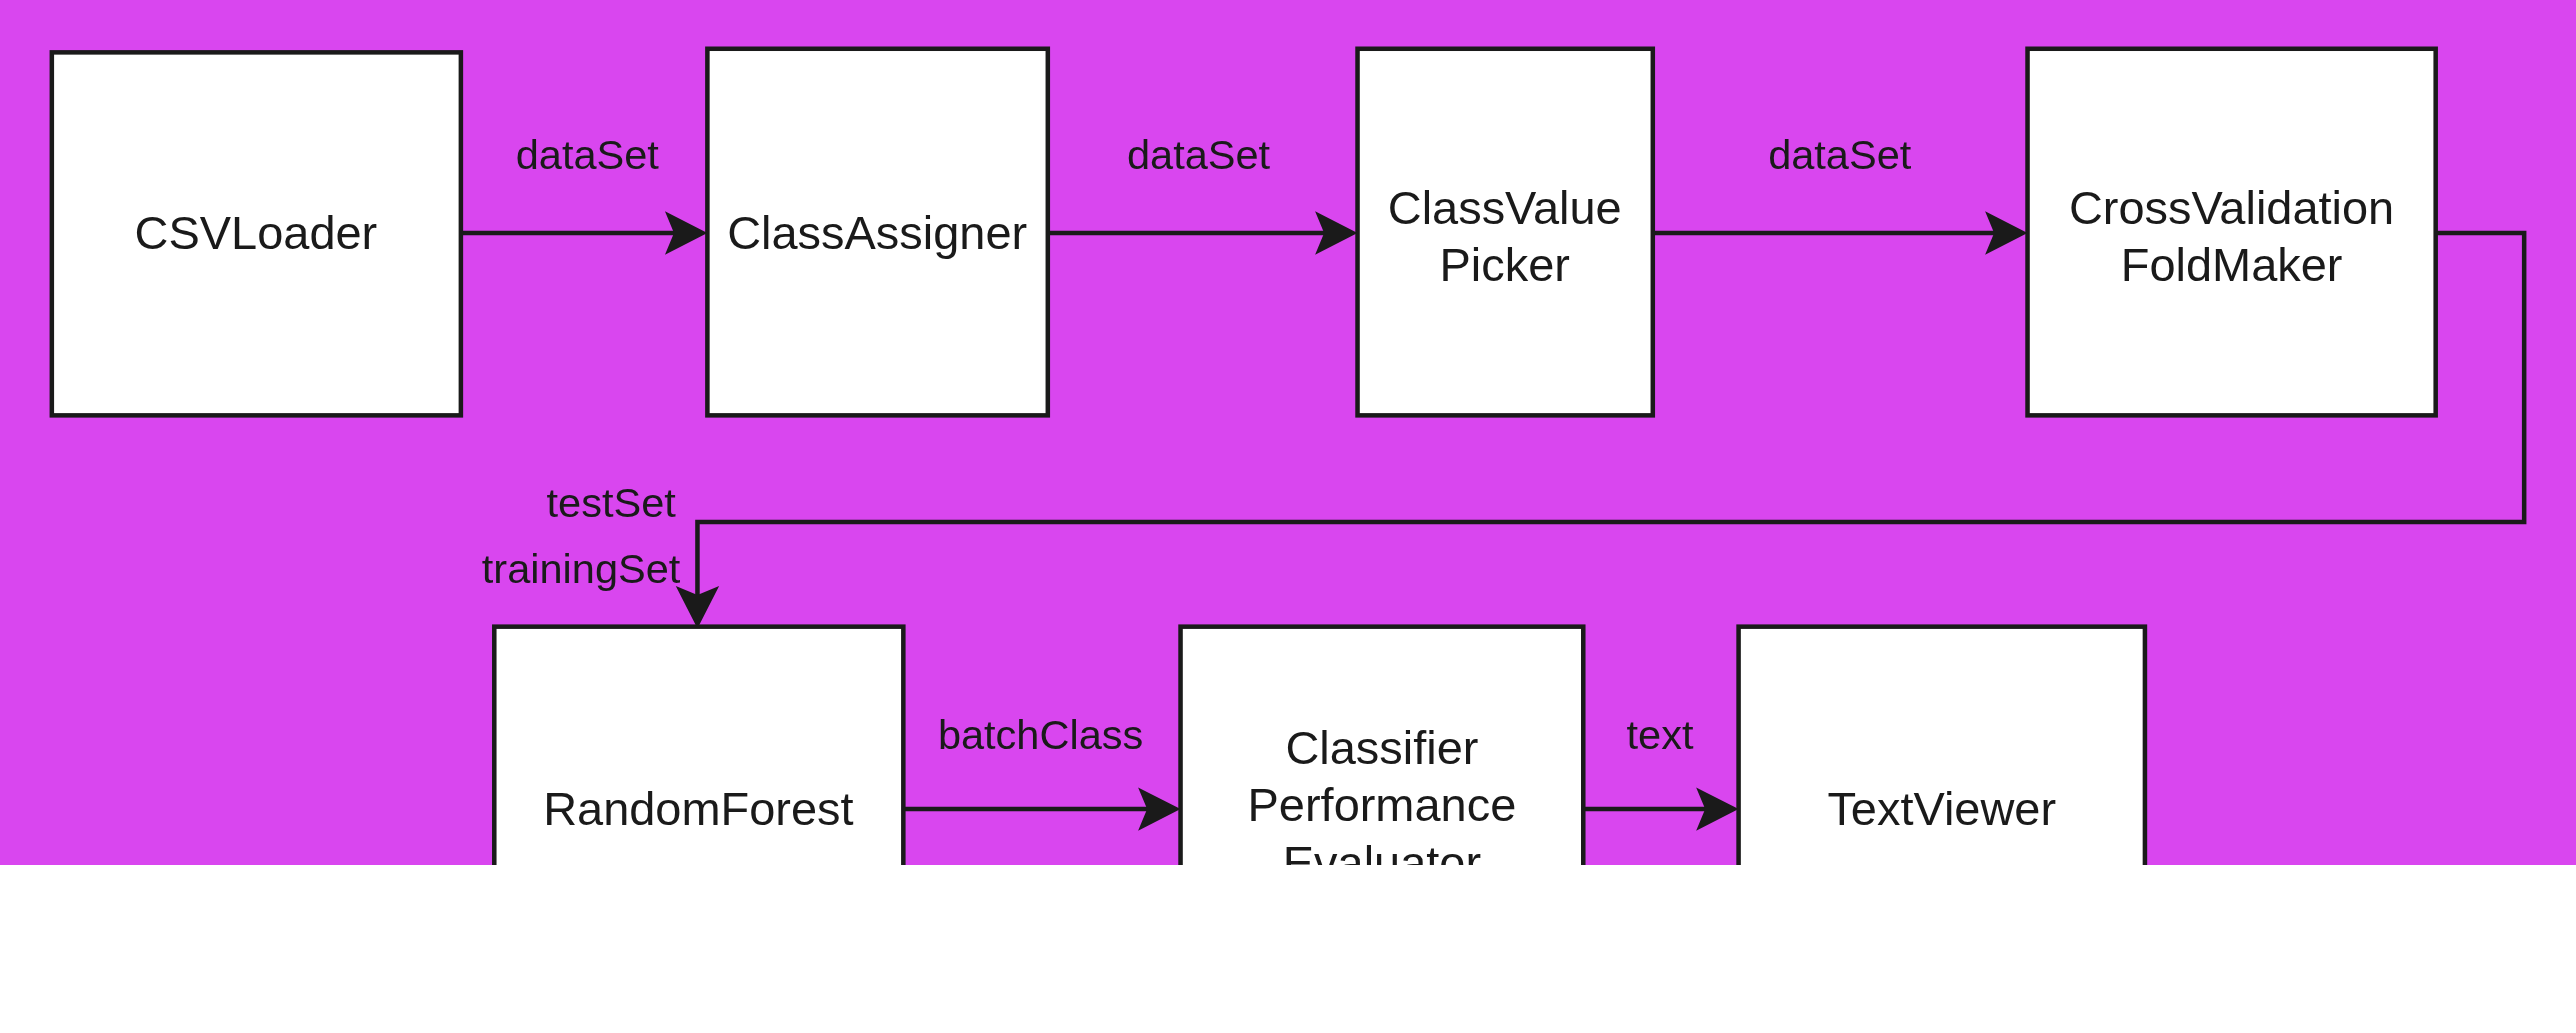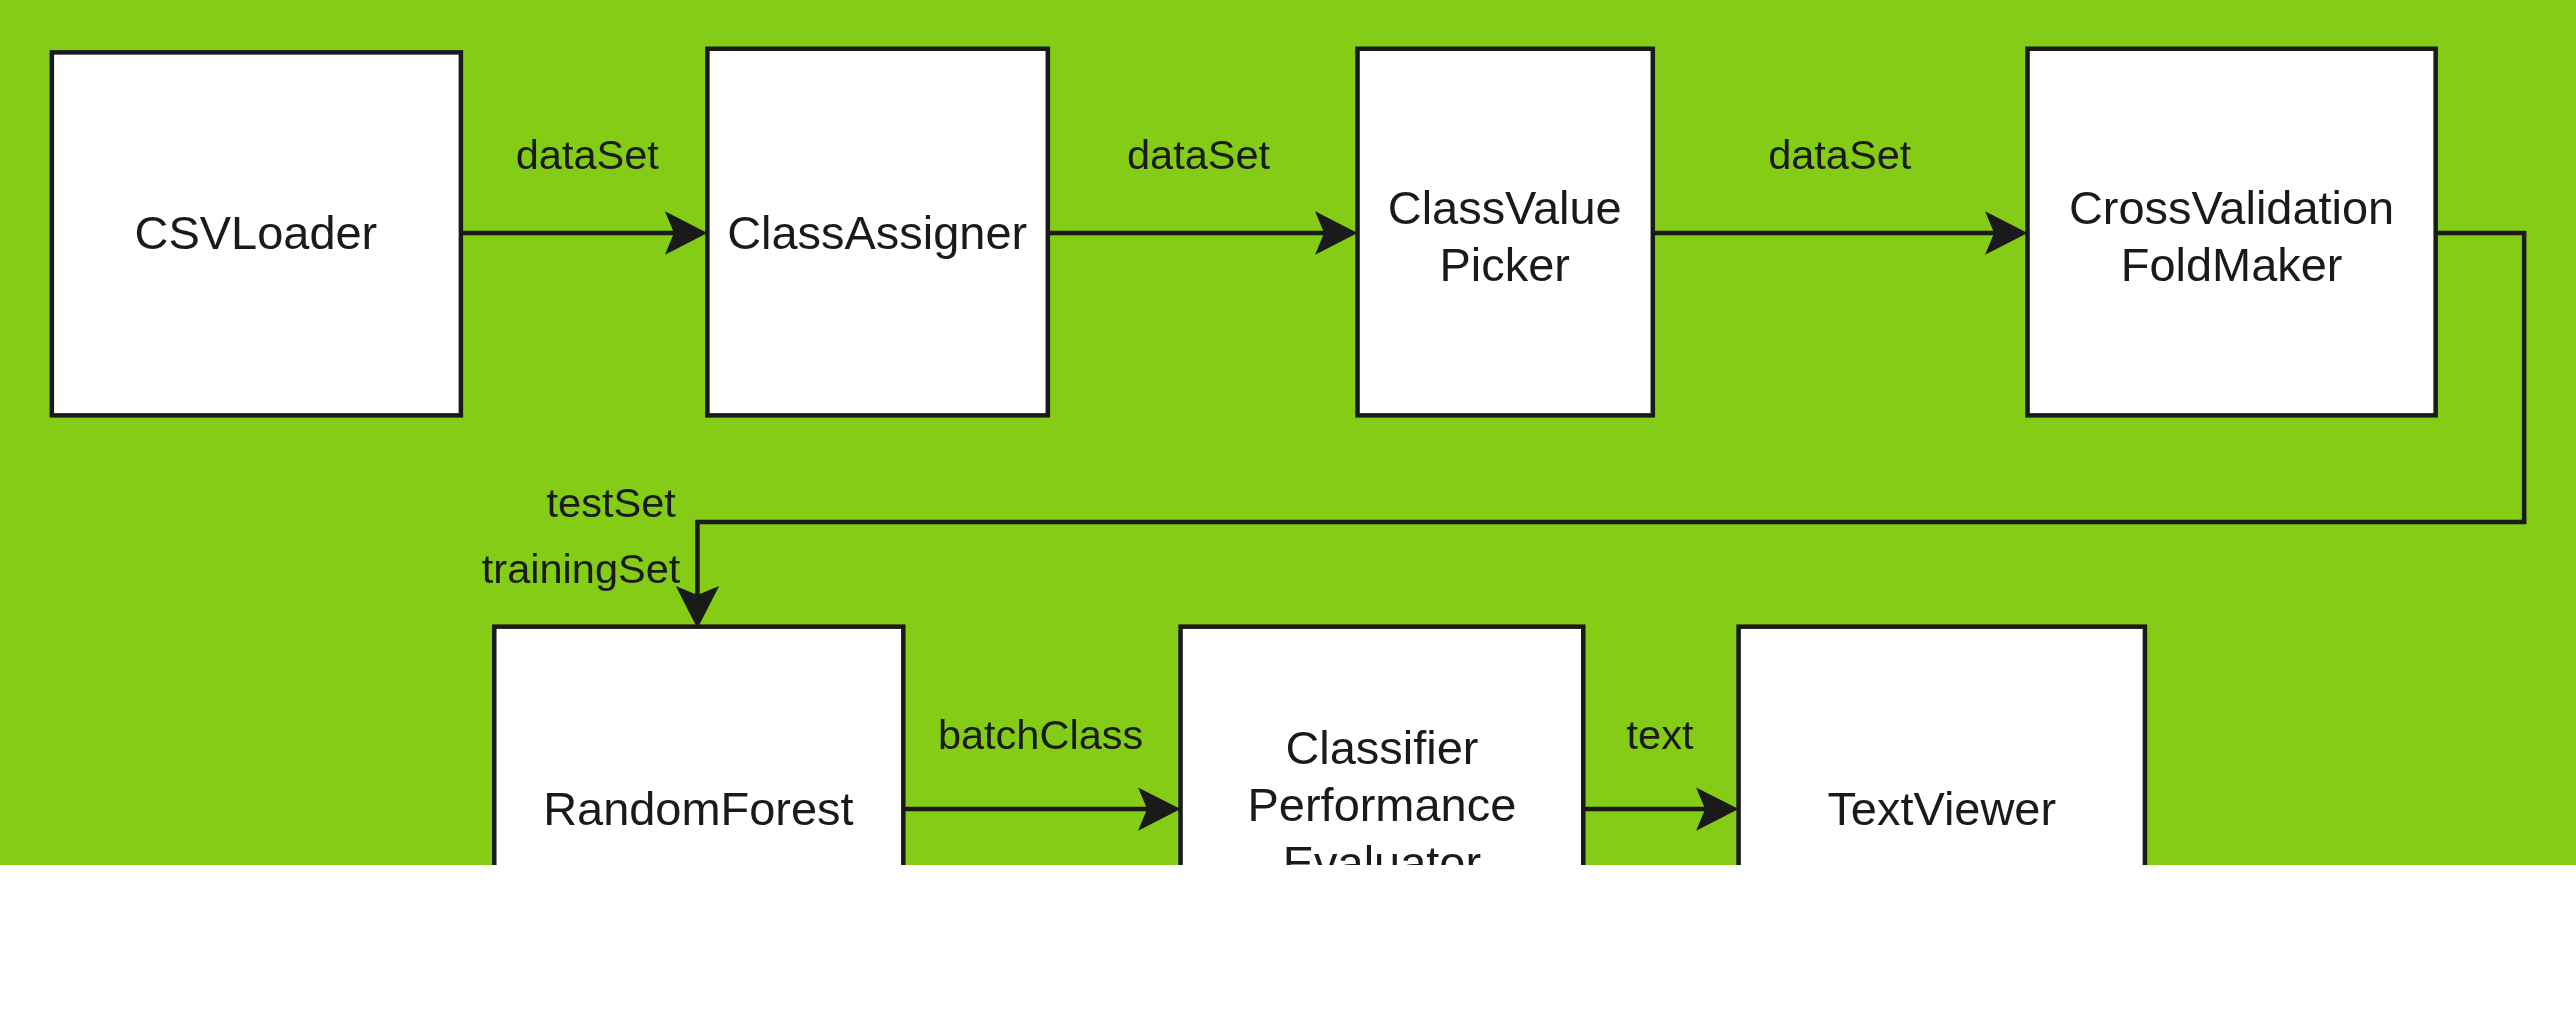--- a/index.html
+++ b/index.html
@@ -8,21 +8,21 @@
     padding: 0;
     background: #ffffff;
   }
   body {
     font-family: "Liberation Sans", sans-serif;
   }
   #canvas {
     position: relative;
     width: 2576px;
     height: 865px;
-    background: #84cc16;
+    background: #d946ef;
     overflow: hidden;
   }
   #diagram-svg {
     position: absolute;
     left: 0;
     top: 0;
     width: 2576px;
     height: 1033px;
   }
   .node-rect {

